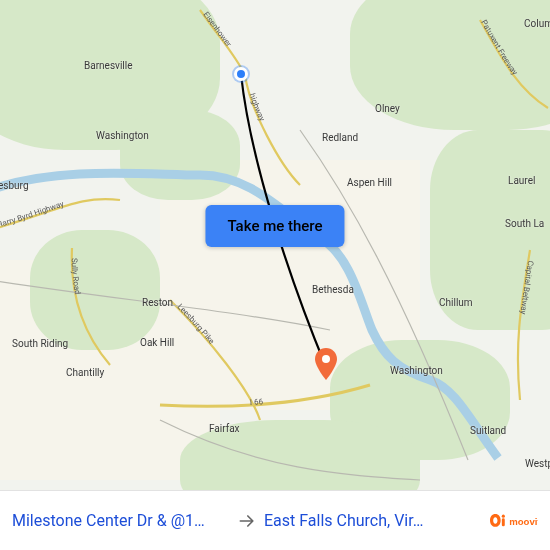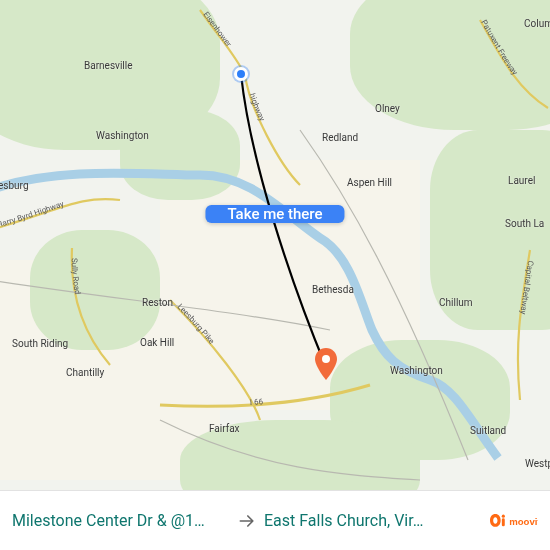--- a/index.html
+++ b/index.html
@@ -39,37 +39,37 @@
     transform: translate(-50%,-50%);
   }
   .marker-dest {
     position: absolute; width: 24px; height: 24px; transform: translate(-50%,-100%);
   }
   .marker-dest svg { width: 24px; height: 32px; display: block; }
 
   
   .cta {
     position: absolute; left: 50%; top: 205px; transform: translateX(-50%);
-    background: #3b82f6; color: #ffffff; padding: 0 22px; border-radius: 6px;
+    background: #3b82f6; color: #000000; padding: 12px 22px; border-radius: 6px;
     font-size: 15px; font-weight: 500; cursor: pointer; box-shadow: 0 1px 4px rgba(0,0,0,.2);
     white-space: nowrap;
   }
 
   
   .attrib { position: absolute; left: 4px; bottom: 4px; font-size: 9px; color: #555;
             background: rgba(255,255,255,.7); padding: 1px 4px; }
   .attrib a { color: #2d5aa0; text-decoration: none; }
 
   
   .bar {
     height: 60px; display: flex; align-items: center;
     border-top: 1px solid #e2e2e2; background: #fff; padding: 0 12px;
   }
   .bar .from, .bar .to {
-    flex: 1; font-size: 16px; color: #0f766e; white-space: nowrap; overflow: hidden; text-overflow: ellipsis;
+    flex: 1; font-size: 16px; color: #1d4ed8; white-space: nowrap; overflow: hidden; text-overflow: ellipsis;
   }
   .bar .arrow { flex: 0 0 34px; display: flex; align-items: center; justify-content: center; color: #666; }
   .bar .logo  { flex: 0 0 56px; display: flex; align-items: center; justify-content: flex-end; }
 </style>
 </head>
 <body>
 
 <div class="root">
   <div class="map-wrap">
 

